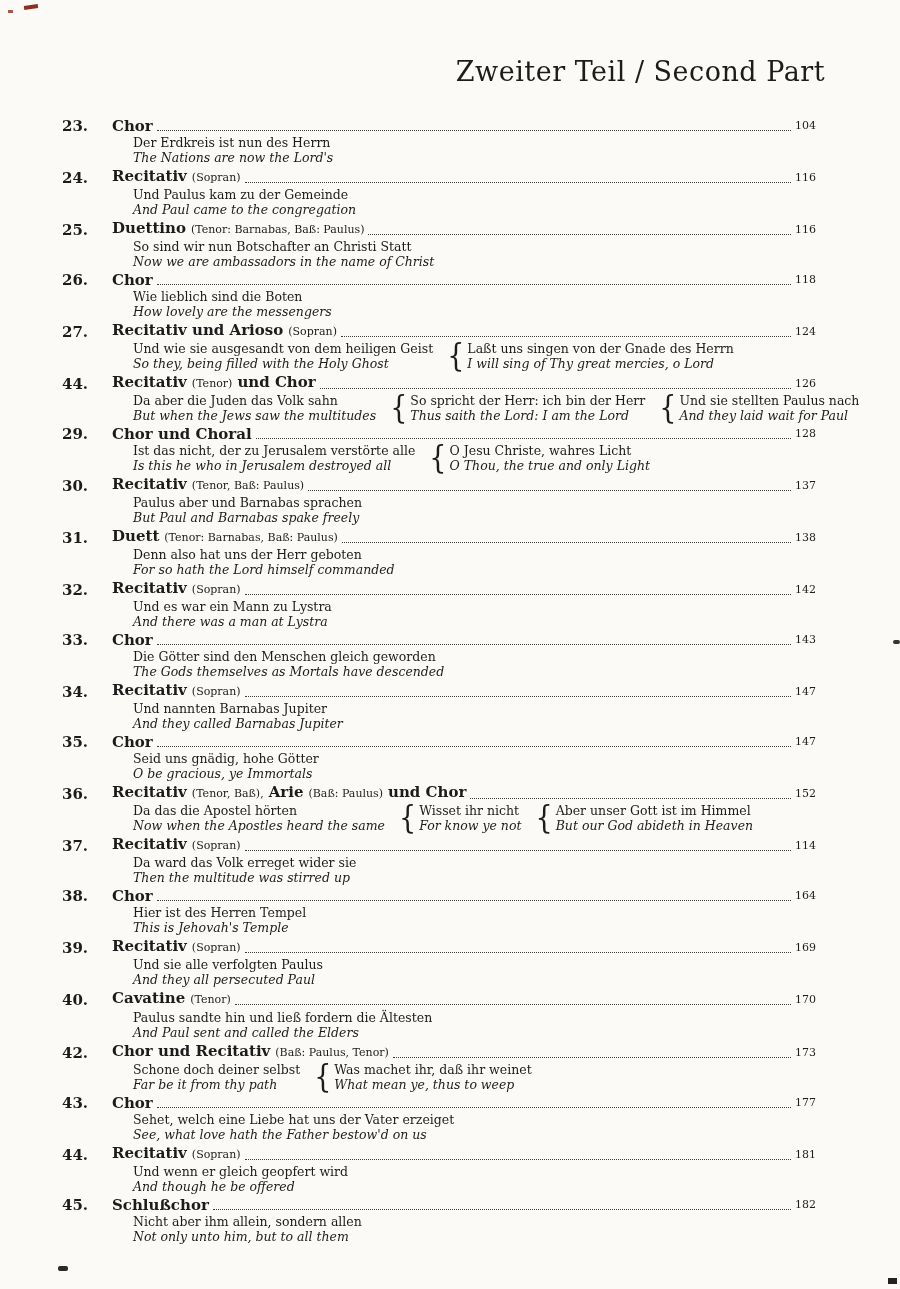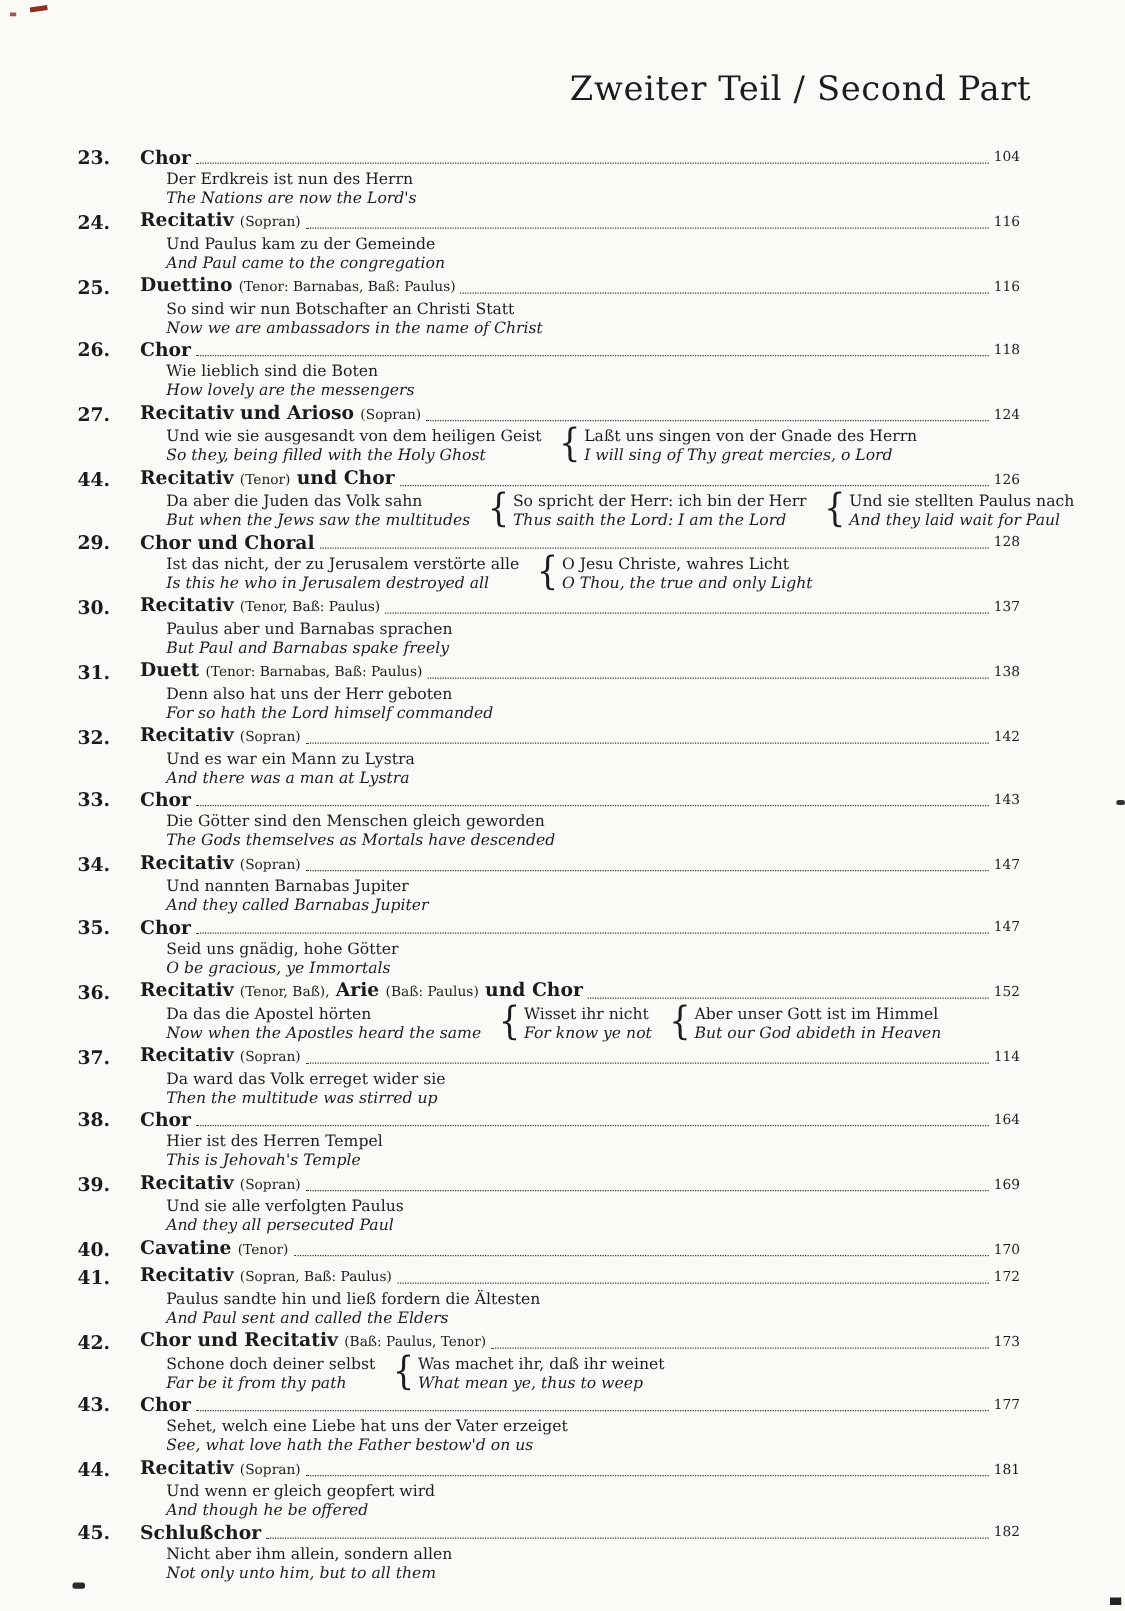--- a/index.html
+++ b/index.html
@@ -388,26 +388,20 @@
   <div class="entry">
     <div class="head">
       <span class="num">40.</span>
       <span class="title"><span class="bold">Cavatine</span><span class="paren">(Tenor)</span></span>
       <span class="leader"></span>
       <span class="pg">170</span>
     </div>
   </div>
 
   <div class="entry">
-    <div class="head">
-      <span class="num">41.</span>
-      <span class="title"><span class="bold">Recitativ</span><span class="paren">(Sopran, Baß: Paulus)</span></span>
-      <span class="leader"></span>
-      <span class="pg">172</span>
-    </div>
     <div class="body">
       <div class="col">
         <div class="de">Paulus sandte hin und ließ fordern die Ältesten</div>
         <div class="en">And Paul sent and called the Elders</div>
       </div>
     </div>
   </div>
 
   <div class="entry">
     <div class="head">

